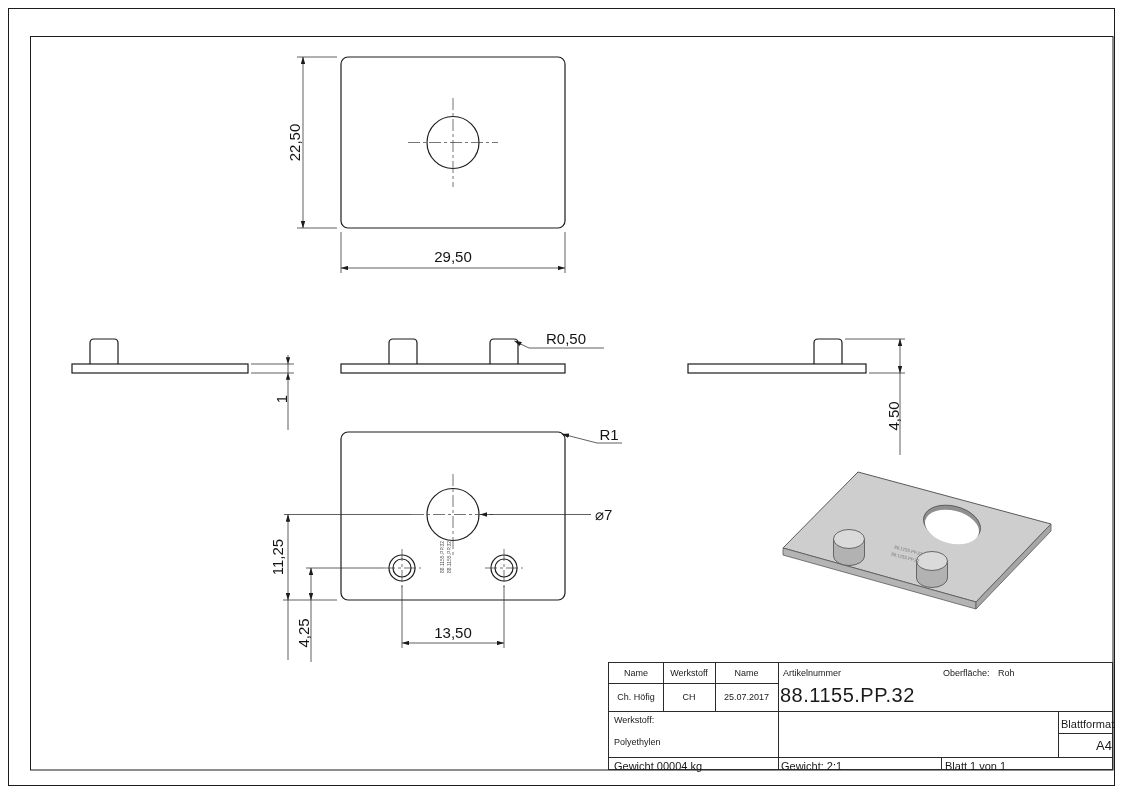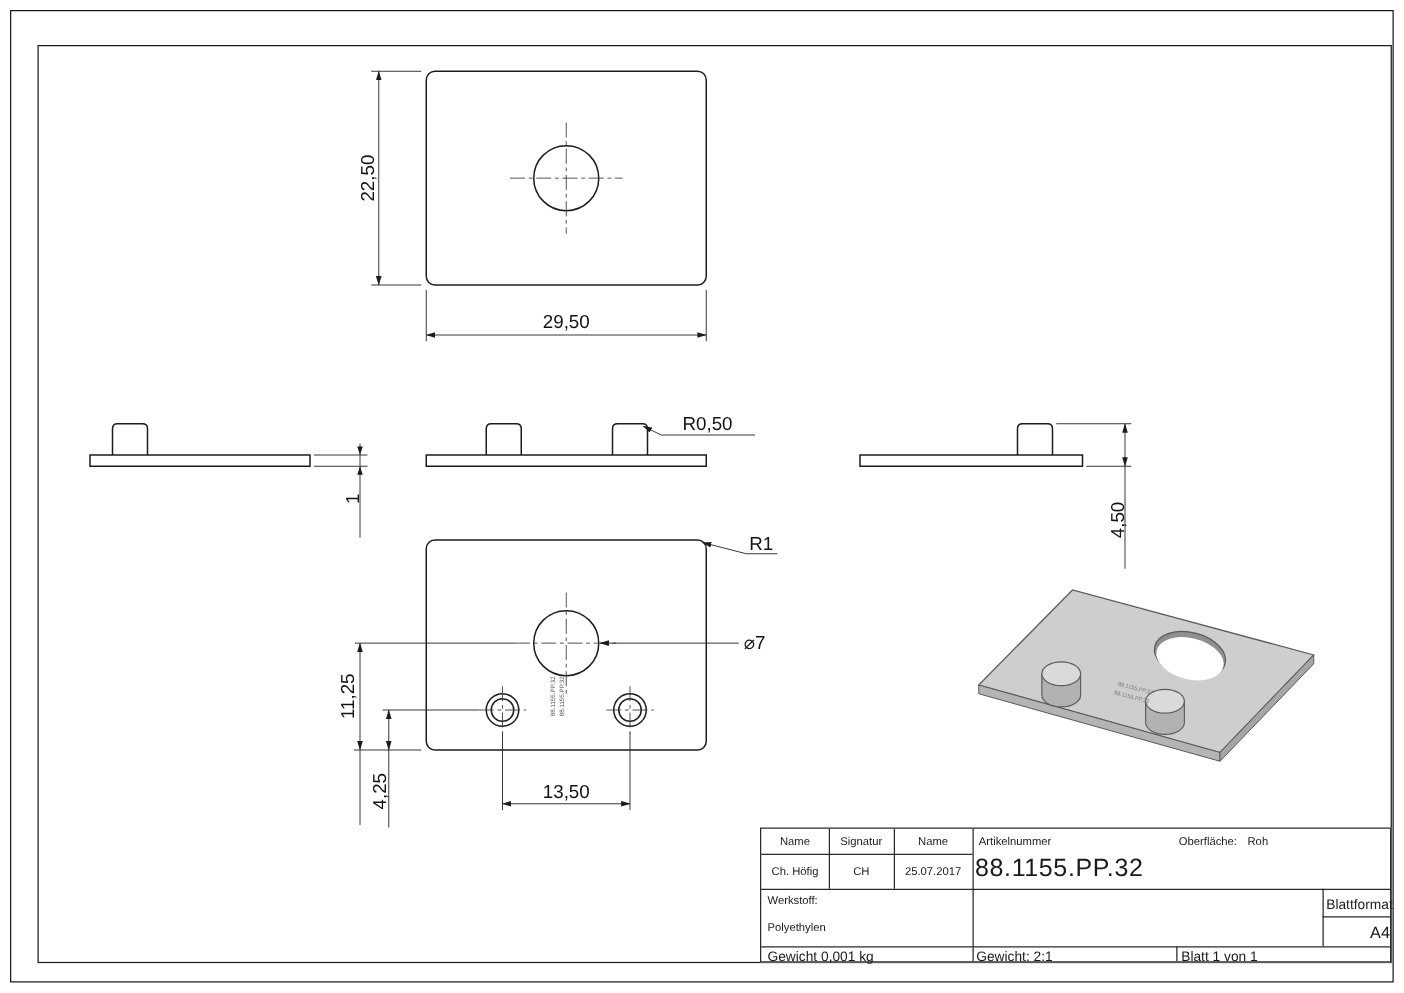--- a/index.html
+++ b/index.html
@@ -157,35 +157,35 @@
   <div class="vline" style="left:106px;top:0;height:48px"></div>
   <div class="vline" style="left:169px;top:0;height:106px"></div>
   <div class="vline" style="left:332px;top:94px;height:12px"></div>
   <div class="vline" style="left:449px;top:48px;height:46px"></div>
   <div class="hline" style="top:20px;left:0;width:169px"></div>
   <div class="hline" style="top:48px;left:0;width:503px"></div>
   <div class="hline" style="top:70px;left:449px;width:54px"></div>
   <div class="hline" style="top:94px;left:0;width:503px"></div>
 
   <div class="tbt center" style="left:0;top:5px;width:54px">Name</div>
-  <div class="tbt center" style="left:54px;top:5px;width:52px">Signatur</div>
+  <div class="tbt center" style="left:54px;top:5px;width:52px">Werkstoff</div>
   <div class="tbt center" style="left:106px;top:5px;width:63px">Name</div>
   <div class="tbt" style="left:174px;top:5px">Artikelnummer</div>
   <div class="tbt" style="left:334px;top:5px">Oberfläche:</div>
   <div class="tbt" style="left:389px;top:5px">Roh</div>
 
   <div class="tbt center" style="left:0;top:29px;width:54px">Ch. Höfig</div>
   <div class="tbt center" style="left:54px;top:29px;width:52px">CH</div>
   <div class="tbt center" style="left:106px;top:29px;width:63px">25.07.2017</div>
   <div class="tb-big" style="left:171px;top:21px">88.1155.PP.32</div>
 
   <div class="tbt" style="left:5px;top:52px">Werkstoff:</div>
   <div class="tbt" style="left:5px;top:74px">Polyethylen</div>
 
   <div class="tb-small" style="left:452px;top:55px">Blattformat</div>
   <div class="tb-a4" style="left:449px;top:75px;width:54px">A4</div>
 
-  <div class="tb-small" style="left:5px;top:97px">Gewicht 0,001 kg</div>
+  <div class="tb-small" style="left:5px;top:97px">Gewicht 00004 kg</div>
   <div class="tb-small" style="left:172px;top:97px">Gewicht: 2:1</div>
   <div class="tb-small" style="left:336px;top:97px">Blatt 1 von 1</div>
 </div>
 
 </div>
 
 </body></html>

